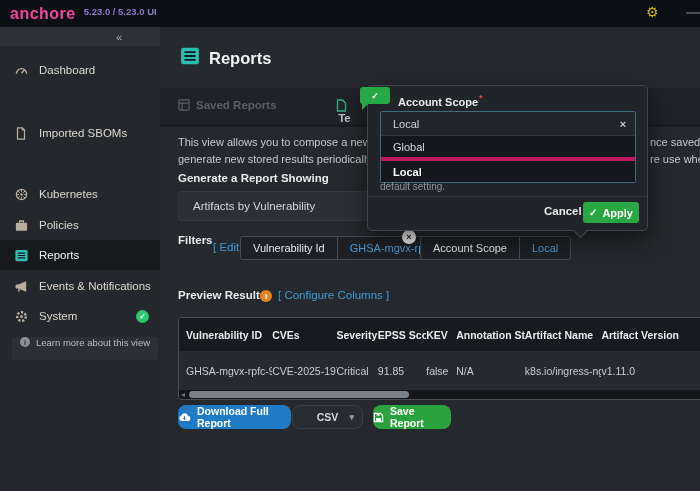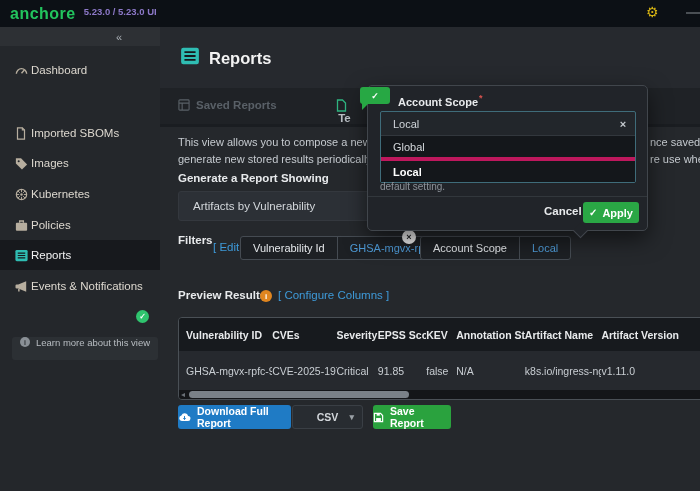--- a/index.html
+++ b/index.html
@@ -3,33 +3,33 @@
 <meta charset="utf-8">
 <style>
   html,body{margin:0;padding:0;background:#111;}
   #frame{position:relative;width:700px;height:491px;overflow:hidden;
     background:#25282c;font-family:"Liberation Sans",sans-serif;
     -webkit-font-smoothing:antialiased;color:#d5d9dd;}
   .abs{position:absolute;}
 
   
   #topbar{left:0;top:0;width:700px;height:27px;background:#0c1015;display:flex;align-items:center;}
-  #logo{margin-left:10px;font-size:16px;font-weight:700;letter-spacing:.5px;color:#22c55e;}
+  #logo{margin-left:10px;font-size:16px;font-weight:700;letter-spacing:.5px;color:#ec4899;}
   #version{margin-left:8px;font-size:9.5px;font-weight:700;color:#8d79c9;margin-top:-4px;}
   #gear-top{left:646px;top:4px;font-size:14px;color:#d7b413;cursor:pointer;}
   #top-dash{left:686px;top:12px;width:14px;height:2px;background:#4a4f54;}
 
   
   #sidebar{left:0;top:27px;width:160px;height:464px;background:#24272b;}
   #collapse-strip{left:0;top:27px;width:160px;height:19px;background:#2d3034;
     display:flex;align-items:center;justify-content:flex-end;padding-right:38px;box-sizing:border-box;
     color:#aab0b6;font-size:11px;cursor:pointer;}
   .side-item{left:0;width:160px;height:30px;display:flex;align-items:center;cursor:pointer;}
   .side-item .ic{width:16px;height:16px;margin-left:13px;display:flex;align-items:center;justify-content:center;}
-  .side-item .lbl{margin-left:2px;font-size:11.5px;color:#ded9d0;}
+  .side-item .lbl{margin-left:10px;font-size:11.5px;color:#ded9d0;}
   .side-item.active{background:#17191d;}
   .side-item.active .lbl{color:#f2f2f2;}
   #sys-check{left:136px;top:310px;width:13px;height:13px;border-radius:50%;background:#2fc46e;
     color:#fff;font-size:8px;font-weight:700;display:flex;align-items:center;justify-content:center;}
   #learn-more{left:12px;top:337px;width:146px;height:23px;background:#2c3034;border-radius:3px;
     display:flex;justify-content:center;font-size:9.5px;color:#b8bdc2;cursor:pointer;}
   #learn-more .info-dot{width:10px;height:10px;border-radius:50%;background:#8a9096;color:#2c3034;
     font-size:7px;font-weight:700;display:flex;align-items:center;justify-content:center;margin-right:6px;}
 
   
@@ -82,21 +82,21 @@
   #thead{height:33px;background:#171a1e;font-size:10.5px;font-weight:700;color:#e8eaec;}
   #tbody-row{height:39px;background:#26292e;font-size:10.5px;color:#c9ced3;cursor:pointer;}
   .c0{width:98px;} .c1{width:73px;} .c2{width:47px;} .c3{width:55px;}
   .c4{width:34px;} .c5{width:78px;} .c6{width:87px;} .c7{width:120px;}
   .cell{white-space:nowrap;overflow:hidden;}
   #hscroll{position:relative;height:9px;background:#141619;}
   #hscroll .arrow{position:absolute;left:2px;top:0;font-size:8px;color:#6a7077;line-height:9px;cursor:pointer;}
   #hthumb{position:absolute;left:10px;top:1px;width:220px;height:7px;border-radius:4px;background:#7a8188;cursor:grab;}
 
   
-  .btn{position:absolute;top:405px;height:24px;border-radius:3px;display:flex;align-items:center;
+  .btn{position:absolute;top:405px;height:24px;border-radius:8px;display:flex;align-items:center;
     justify-content:center;font-size:10.5px;font-weight:700;color:#fff;cursor:pointer;box-sizing:border-box;}
   #btn-download{left:178px;width:113px;background:#1f7bc5;}
   #btn-format{left:292px;width:71px;background:#282c31;border:1px solid #3a3f45;color:#d3d7db;}
   #btn-format .caret{position:absolute;right:8px;color:#9aa0a6;font-size:9px;}
   #btn-save{left:373px;width:78px;background:#2aa23e;}
   .btn .bic{margin-right:6px;display:flex;}
 
   
   #popup{left:367px;top:85px;width:281px;height:146px;background:#212429;border:1px solid #41464c;
     border-radius:5px;box-shadow:0 8px 22px rgba(0,0,0,.55);z-index:40;box-sizing:border-box;}
@@ -152,29 +152,20 @@
   </div>
   <div class="side-item abs" style="top:118px">
     <span class="ic">
       <svg width="14" height="15" viewBox="0 0 16 16">
           <path d="M4 1.5h5.5L12 4v10.5H4z" fill="none" stroke="#b7ae9f" stroke-width="1.4"></path>
           <path d="M9.5 1.5V4H12" fill="none" stroke="#b7ae9f" stroke-width="1.2"></path>
         </svg>
     </span>
       <span class="lbl">Imported SBOMs</span>
   </div>
-  <div class="side-item abs" style="top:148px">
-    <span class="ic">
-      <svg width="15" height="15" viewBox="0 0 16 16">
-          <path d="M2 8V2.5h5.5L14 9l-5.5 5.5z" fill="#b7ae9f"></path>
-          <circle cx="5" cy="5.5" r="1.1" fill="#24272b"></circle>
-        </svg>
-    </span>
-      <span class="lbl">Images</span>
-  </div>
   <div class="side-item abs" style="top:179px">
     <span class="ic">
       <svg width="15" height="15" viewBox="0 0 16 16" stroke="#b7ae9f" fill="none">
           <circle cx="8" cy="8" r="5.5" stroke-width="1.3"></circle>
           <circle cx="8" cy="8" r="1.3" fill="#b7ae9f" stroke="none"></circle>
           <path d="M8 2.5v3M8 10.5v3M2.5 8h3M10.5 8h3M4.2 4.2l2.1 2.1M11.8 4.2l-2.1 2.1M4.2 11.8l2.1-2.1M11.8 11.8l-2.1-2.1" stroke-width="1"></path>
         </svg>
     </span>
       <span class="lbl">Kubernetes</span>
   </div>
@@ -197,20 +188,29 @@
       <span class="lbl">Reports</span>
   </div>
   <div class="side-item abs" style="top:271px">
     <span class="ic">
       <svg width="15" height="15" viewBox="0 0 16 16">
           <path d="M13 2.5v11L4.5 10.2H2.8a1.2 1.2 0 0 1-1.2-1.2V7a1.2 1.2 0 0 1 1.2-1.2h1.7z" fill="#b7ae9f"></path>
           <path d="M5.2 10.5V13.2" stroke="#b7ae9f" stroke-width="1.6"></path>
         </svg>
     </span>
       <span class="lbl">Events &amp; Notifications</span>
+  </div>
+  <div class="side-item abs" style="top:301px">
+    <span class="ic">
+      <svg width="15" height="15" viewBox="0 0 16 16">
+          <circle cx="8" cy="8" r="4.6" fill="none" stroke="#b7ae9f" stroke-width="2.6" stroke-dasharray="2.4 1.7"></circle>
+          <circle cx="8" cy="8" r="1.6" fill="#b7ae9f"></circle>
+        </svg>
+    </span>
+      <span class="lbl">System</span>
   </div>
   <div id="sys-check" class="abs">✓</div>
   <div id="learn-more" class="abs">
     <span class="info-dot">i</span>
     <span>Learn more about this view</span>
   </div>
 
   <div id="main-header" class="abs"></div>
   <div id="page-title-row" class="abs">
     <span>

